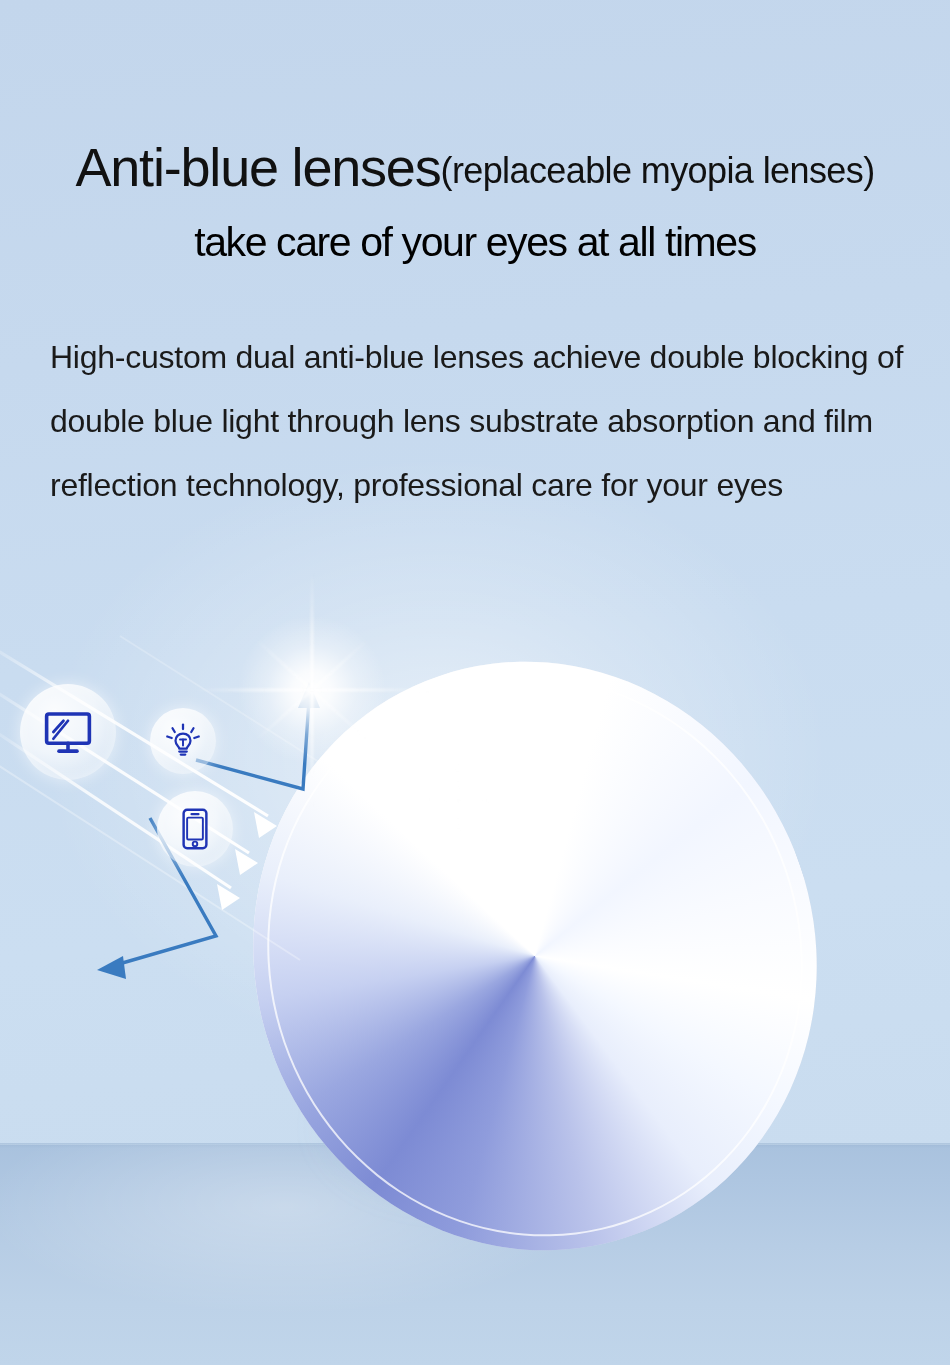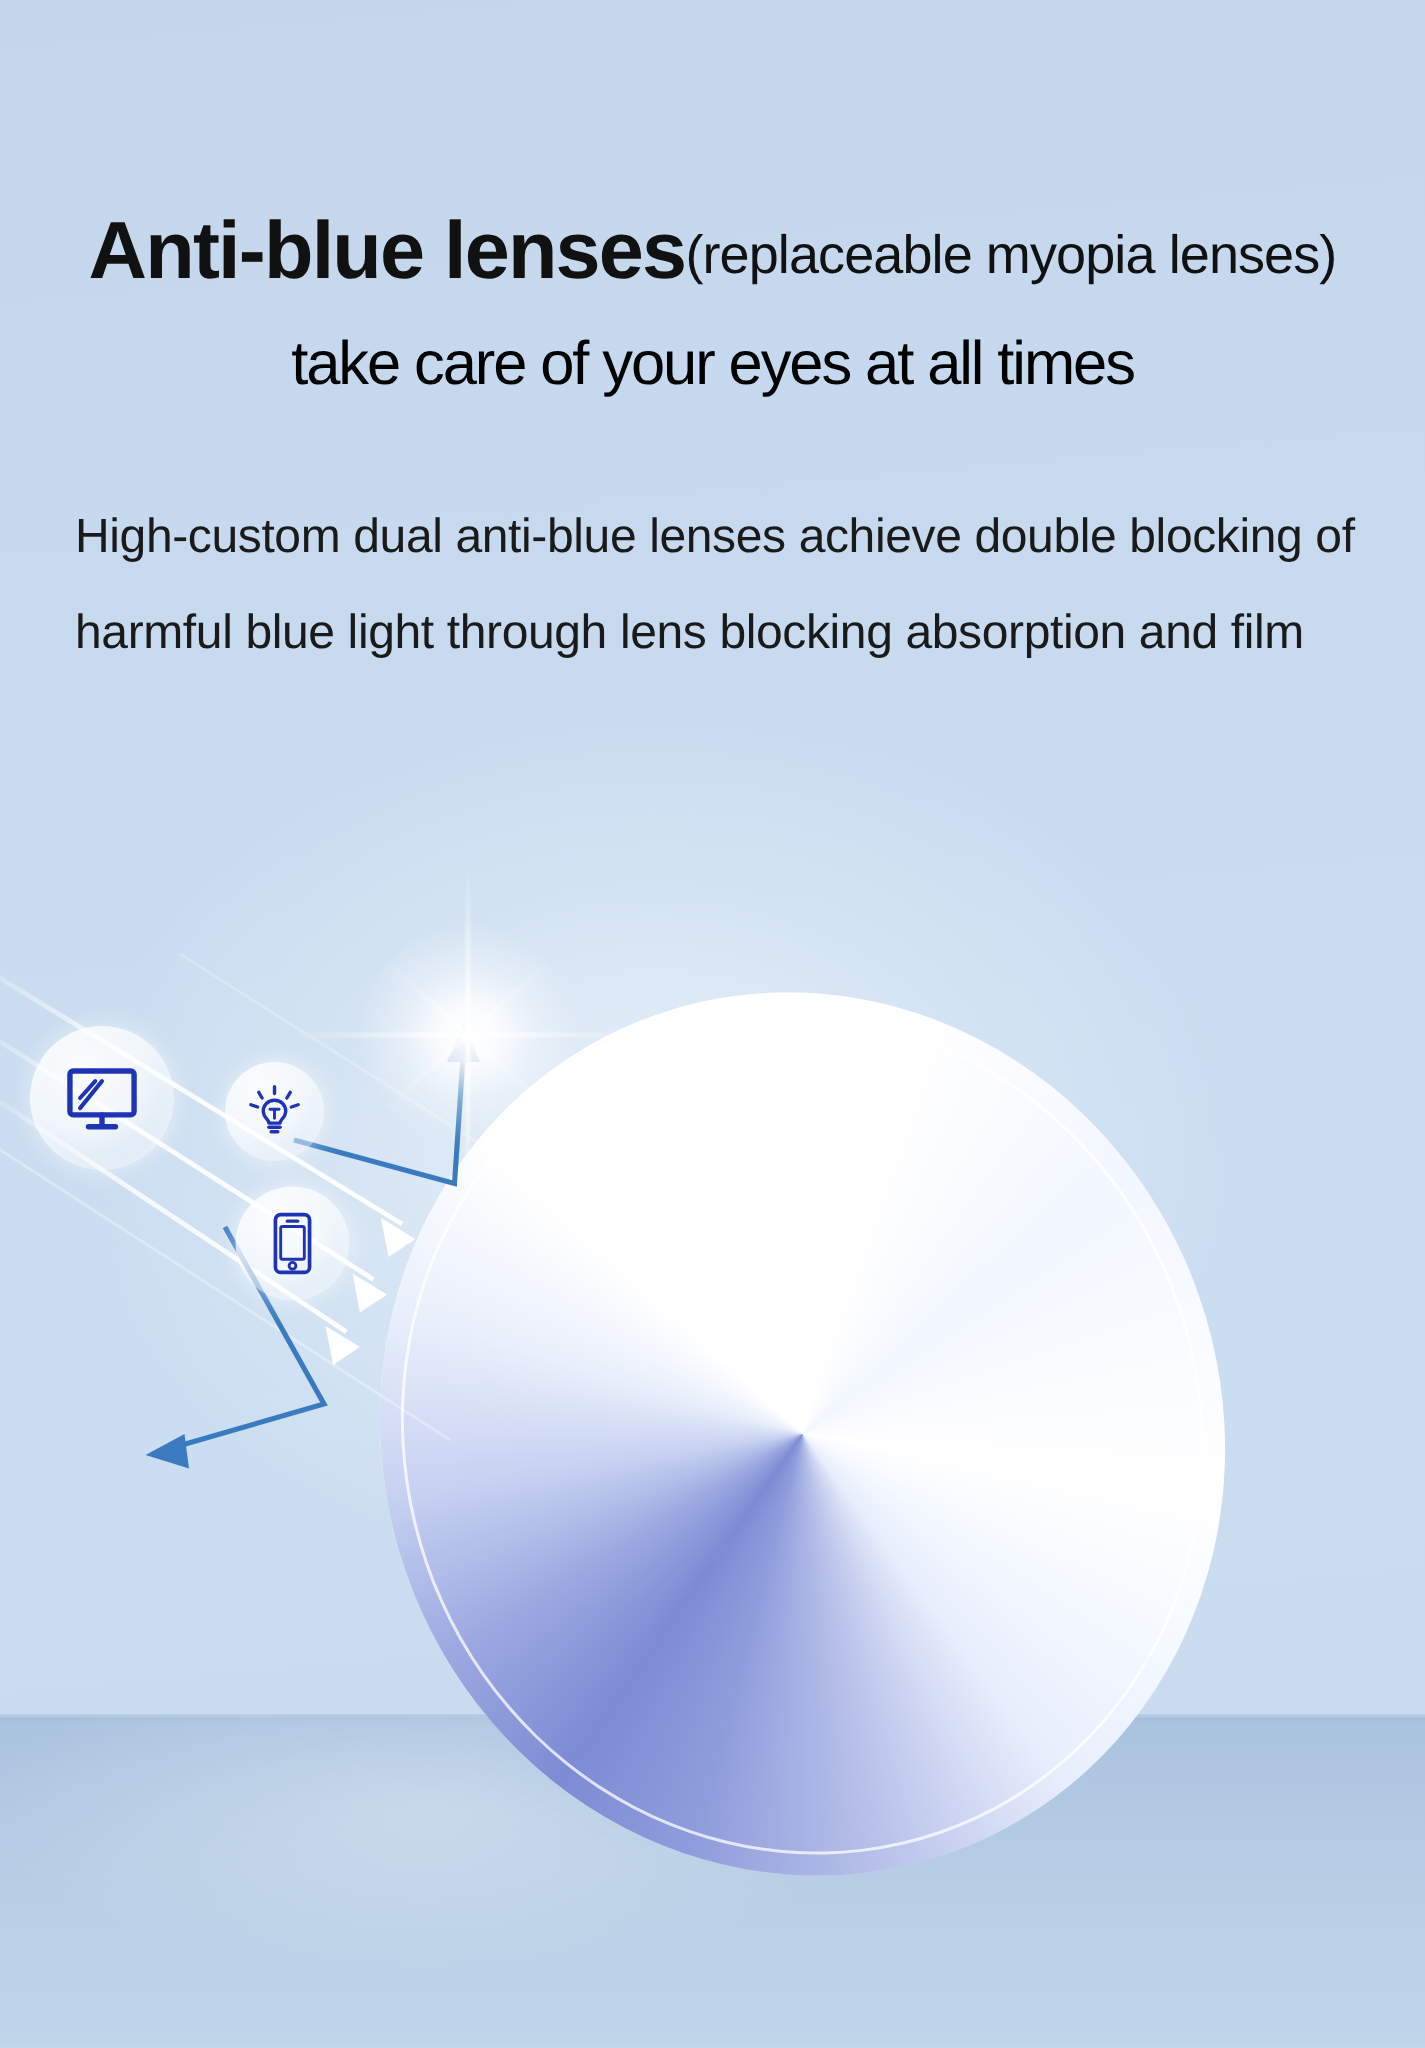--- a/index.html
+++ b/index.html
@@ -38,21 +38,21 @@
   }
 
   
   .text-block { position:absolute; left:0; top:0; width:950px; }
 
   .headline-1 {
     position:absolute; left:0; top:140px; width:950px;
     text-align:center; color:#111; white-space:nowrap;
     font-size:54px; line-height:1.02; letter-spacing:-1.2px;
   }
-  .hl-main { font-weight:700; }
+  .hl-main { font-weight:400; }
   .hl-paren {
     font-size:36px; font-weight:300; letter-spacing:-.6px;
     position:relative; top:-3px; margin-left:0;
   }
   .headline-2 {
     position:absolute; left:0; top:222px; width:950px;
     text-align:center; color:#000000; white-space:nowrap;
     font-size:41px; font-weight:400; letter-spacing:-1.4px; line-height:1.02;
   }
   .body-copy {
@@ -170,21 +170,22 @@
   <div class="bg-horizon"></div>
   <div class="bg-table-glow"></div>
 
   <div class="text-block">
     <div class="headline-1">
       <span class="hl-main">Anti-blue lenses</span><span class="hl-paren">(replaceable myopia lenses)</span>
     </div>
     <div class="headline-2">take care of your eyes at all times</div>
     <div class="body-copy">
       <p>High-custom dual anti-blue lenses achieve double blocking of</p>
-      <p>harmful blue light through lens blocking absorption and film</p>
+      <p>double blue light through lens substrate absorption and film</p>
+      <p>reflection technology, professional care for your eyes</p>
     </div>
   </div>
 
   <div class="lens-shadow"></div>
 
   <div class="lens-wrap">
     <div class="lens-disc"></div>
     <div class="lens-sheen"></div>
     <div class="lens-arc a1"></div>
     <div class="lens-arc a2"></div>

